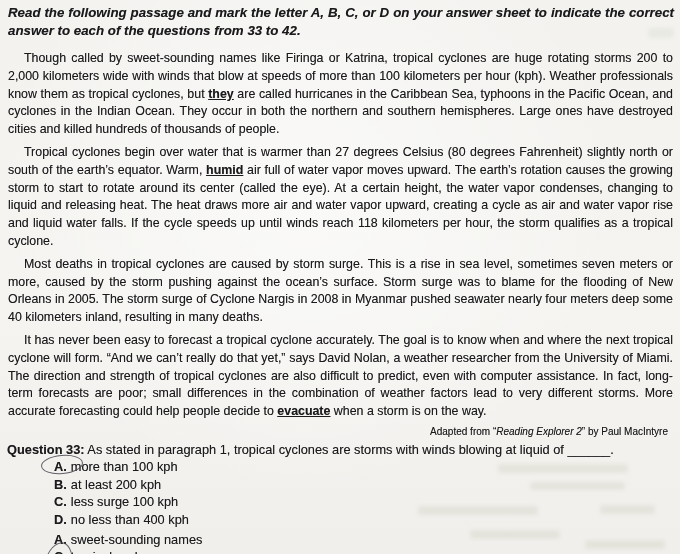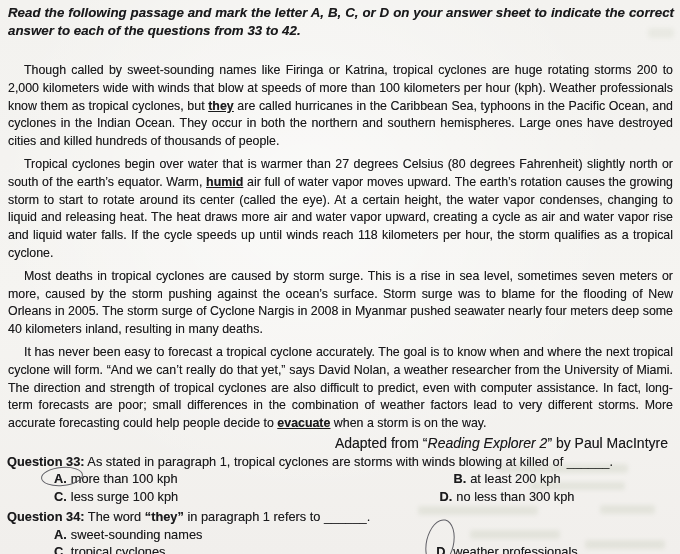--- a/index.html
+++ b/index.html
@@ -24,37 +24,37 @@
     font-size:13.3px; line-height:18px;
     text-align:justify;
   }
 
   .para {
     margin:5px 7px 0 8px;
     font-size:12.4px; line-height:17.8px;
     text-align:justify;
     text-indent:16px;
   }
-  .para:first-of-type { margin-top:22px; }
+  .para:first-of-type { margin-top:10px; }
   .kw { font-weight:bold; text-decoration:underline; }
 
   .attribution {
     margin:4px 12px 0 0;
     text-align:right;
-    font-size:14px; line-height:13px;
+    font-size:10px; line-height:13px;
   }
 
   .question { margin:3px 7px 0 7px; font-size:12.8px; }
   .stem { line-height:17.4px; }
   .qlabel { font-weight:bold; }
 
   .options { margin-left:47px; }
-  .orow { display:flex; line-height:17.4px; }
+  .orow { display:flex; line-height:17.4px;flex-direction:column; }
   .ocell-left { width:287px; }
-  .ocell-right { flex:1;text-align:center; }
+  .ocell-right { flex:1; }
   .letter { position:relative; font-weight:bold; margin-right:4px; display:inline-block; }
 
   .pen-oval {
     position:absolute;
     border:1.6px solid var(--pen, #44444c);
     border-radius:50%;
     pointer-events:none;
     opacity:0.85;
   }
   .oval-a { left:-13px; top:-3px; width:40px; height:17px; transform:rotate(-5deg); }
@@ -80,35 +80,34 @@
 
   <p class="para"><span>Tropical cyclones begin over water that is warmer than 27 degrees Celsius (80 degrees Fahrenheit) slightly north or south of the earth’s equator. Warm, </span><span class="kw">humid</span><span> air full of water vapor moves upward. The earth’s rotation causes the growing storm to start to rotate around its center (called the eye). At a certain height, the water vapor condenses, changing to liquid and releasing heat. The heat draws more air and water vapor upward, creating a cycle as air and water vapor rise and liquid water falls. If the cycle speeds up until winds reach 118 kilometers per hour, the storm qualifies as a tropical cyclone.</span></p>
 
   <p class="para"><span>Most deaths in tropical cyclones are caused by storm surge. This is a rise in sea level, sometimes seven meters or more, caused by the storm pushing against the ocean’s surface. Storm surge was to blame for the flooding of New Orleans in 2005. The storm surge of Cyclone Nargis in 2008 in Myanmar pushed seawater nearly four meters deep some 40 kilometers inland, resulting in many deaths.</span></p>
 
   <p class="para"><span>It has never been easy to forecast a tropical cyclone accurately. The goal is to know when and where the next tropical cyclone will form. “And we can’t really do that yet,” says David Nolan, a weather researcher from the University of Miami. The direction and strength of tropical cyclones are also difficult to predict, even with computer assistance. In fact, long-term forecasts are poor; small differences in the combination of weather factors lead to very different storms. More accurate forecasting could help people decide to </span><span class="kw">evacuate</span><span> when a storm is on the way.</span></p>
 
   <div class="attribution"><span>Adapted from “</span><i>Reading Explorer 2</i><span>” by Paul MacIntyre</span></div>
 
   <div class="question">
-    <div class="stem"><b class="qlabel">Question 33:</b><span> As stated in paragraph 1, tropical cyclones are storms with winds blowing at killed of ______.</span><b></b><span></span></div>
+    <div class="stem"><b class="qlabel">Question 33:</b><span> As stated in paragraph 1, tropical cyclones are storms with winds blowing at liquid of ______.</span><b></b><span></span></div>
     <div class="options">
       <div class="orow">
         <div class="ocell-left"><span class="letter"><span>A.</span><span class="pen-oval oval-a"></span></span><span>more than 100 kph</span></div>
         <div class="ocell-right"><span class="letter">B.</span><span>at least 200 kph</span></div>
       </div>
       <div class="orow">
         <div class="ocell-left"><span class="letter">C.</span><span>less surge 100 kph</span></div>
-        <div class="ocell-right"><span class="letter">D.</span><span>no less than 300 kph</span></div>
+        <div class="ocell-right"><span class="letter">D.</span><span>no less than 400 kph</span></div>
       </div>
     </div>
   </div>
 
   <div class="question">
-    <div class="stem"><b class="qlabel">Question 34:</b><span> The word </span><b>“they”</b><span> in paragraph 1 refers to ______.</span></div>
     <div class="options">
       <div class="orow">
         <div class="ocell-left"><span class="letter">A.</span><span>sweet-sounding names</span></div>
       </div>
       <div class="orow">
         <div class="ocell-left"><span class="letter">C.</span><span>tropical cyclones</span></div>
         <div class="ocell-right"><span class="letter"><span>D.</span><span class="pen-oval oval-d"></span></span><span>weather professionals</span></div>
       </div>
     </div>
   </div>

